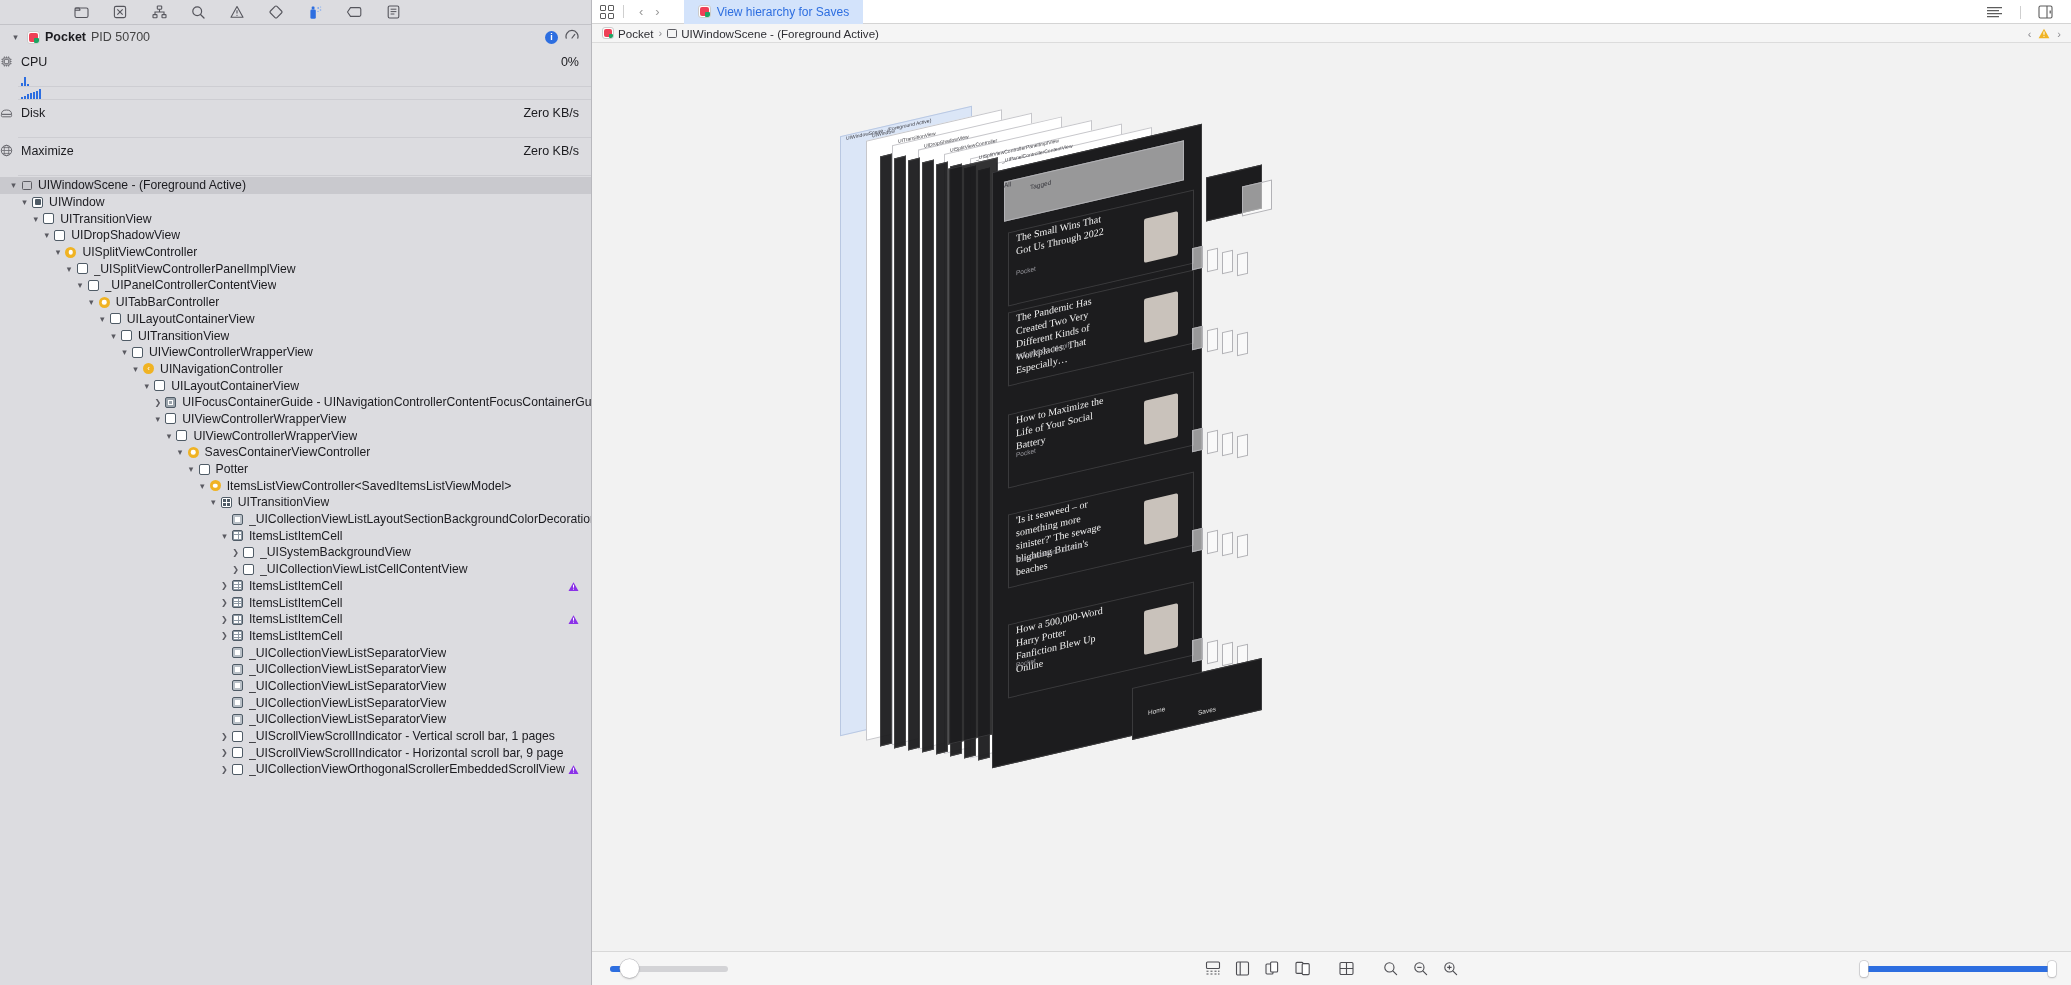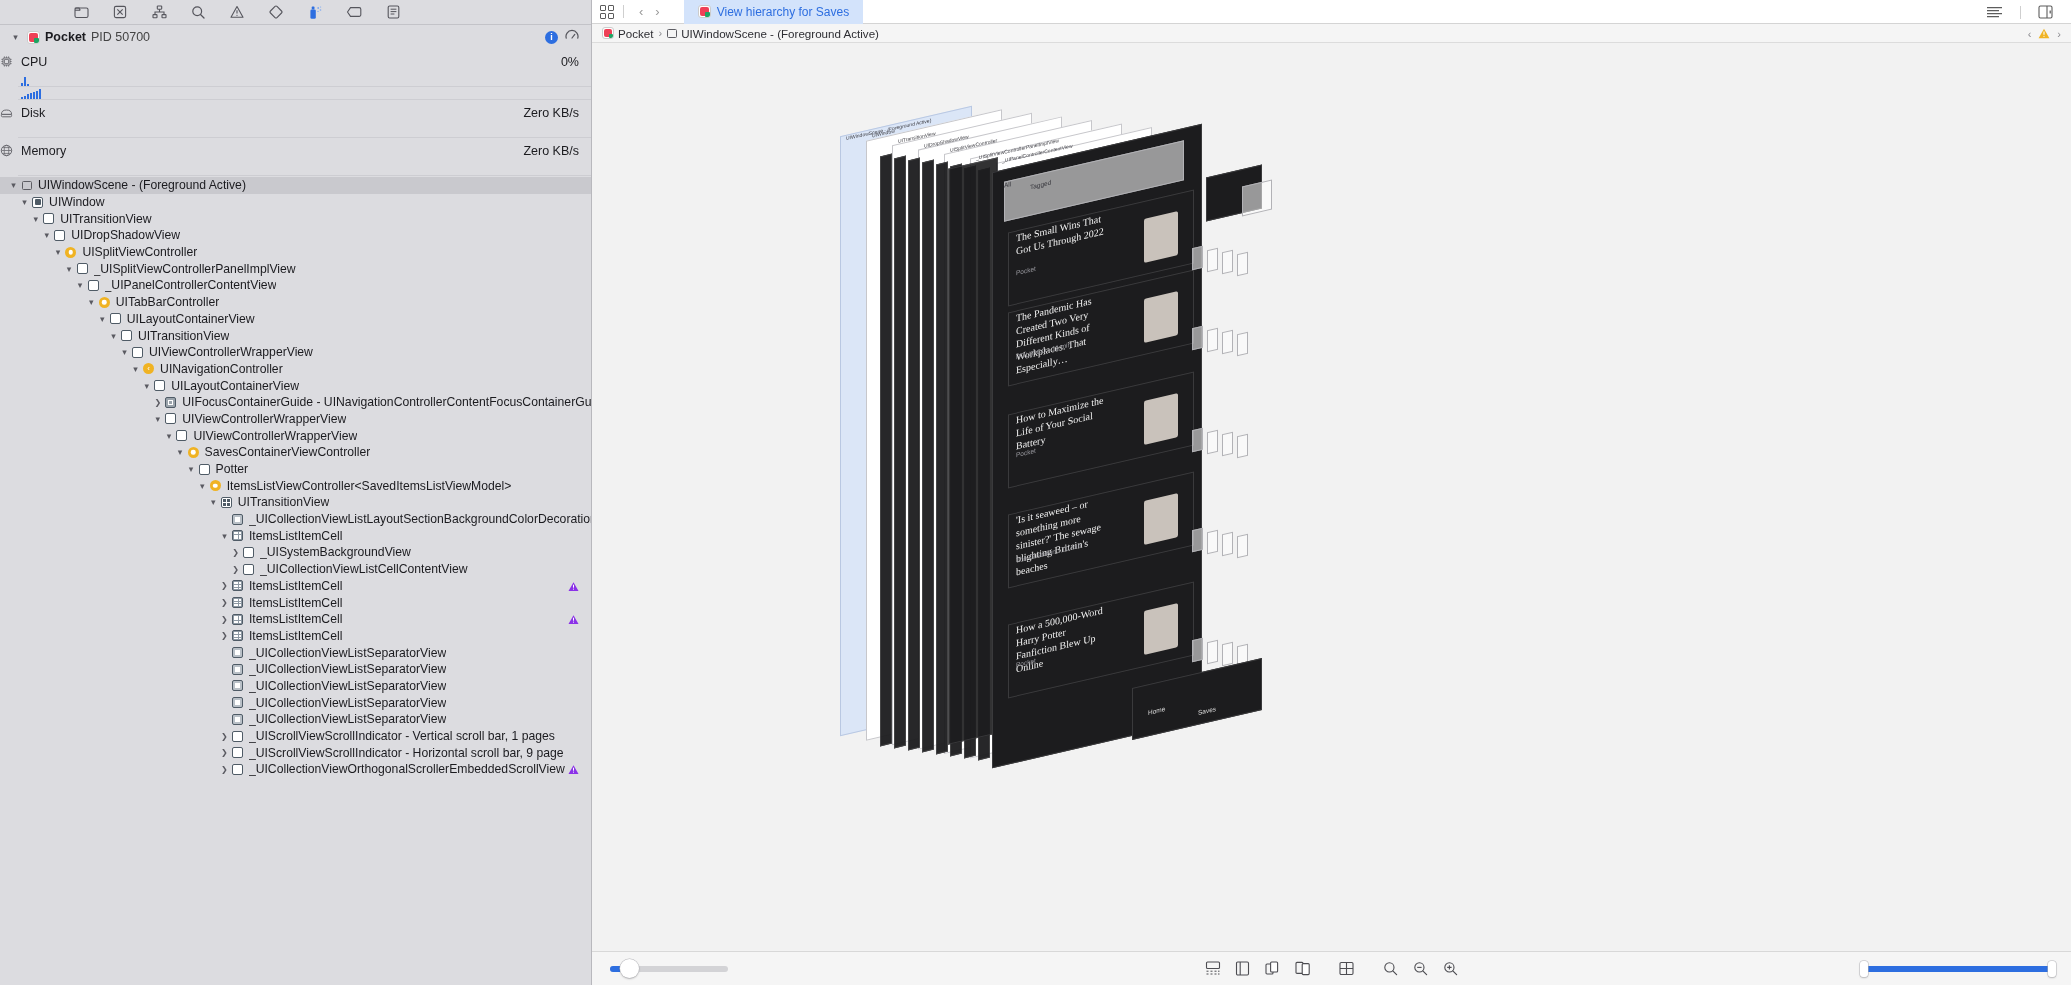--- a/index.html
+++ b/index.html
@@ -374,21 +374,21 @@
           <div class="spark"></div>
         </div>
         <div class="gauge-row">
           <span style="width: 13px; height: 13px; display: flex; align-items: center; justify-content: center;">
             <svg width="13" height="13" viewBox="0 0 13 13">
               <circle cx="6.5" cy="6.5" r="5.2" fill="none" stroke="#6a6a70" stroke-width="1"></circle>
               <ellipse cx="6.5" cy="6.5" rx="2.3" ry="5.2" fill="none" stroke="#6a6a70" stroke-width=".8"></ellipse>
               <path d="M1.5 6.5h10M2.4 3.6h8.2M2.4 9.4h8.2" stroke="#6a6a70" stroke-width=".8"></path>
             </svg>
           </span>
-          <span>Memory</span>
+          <span>Maximize</span>
           <span class="gval">Zero KB/s</span>
         </div>
         <div class="spark-row">
           <div class="spark"></div>
         </div>
       </div>
 
     <div class="tree" id="tree">
         <div class="trow sel" style="padding-left: 8px;">
           <span class="twist">▾</span>

